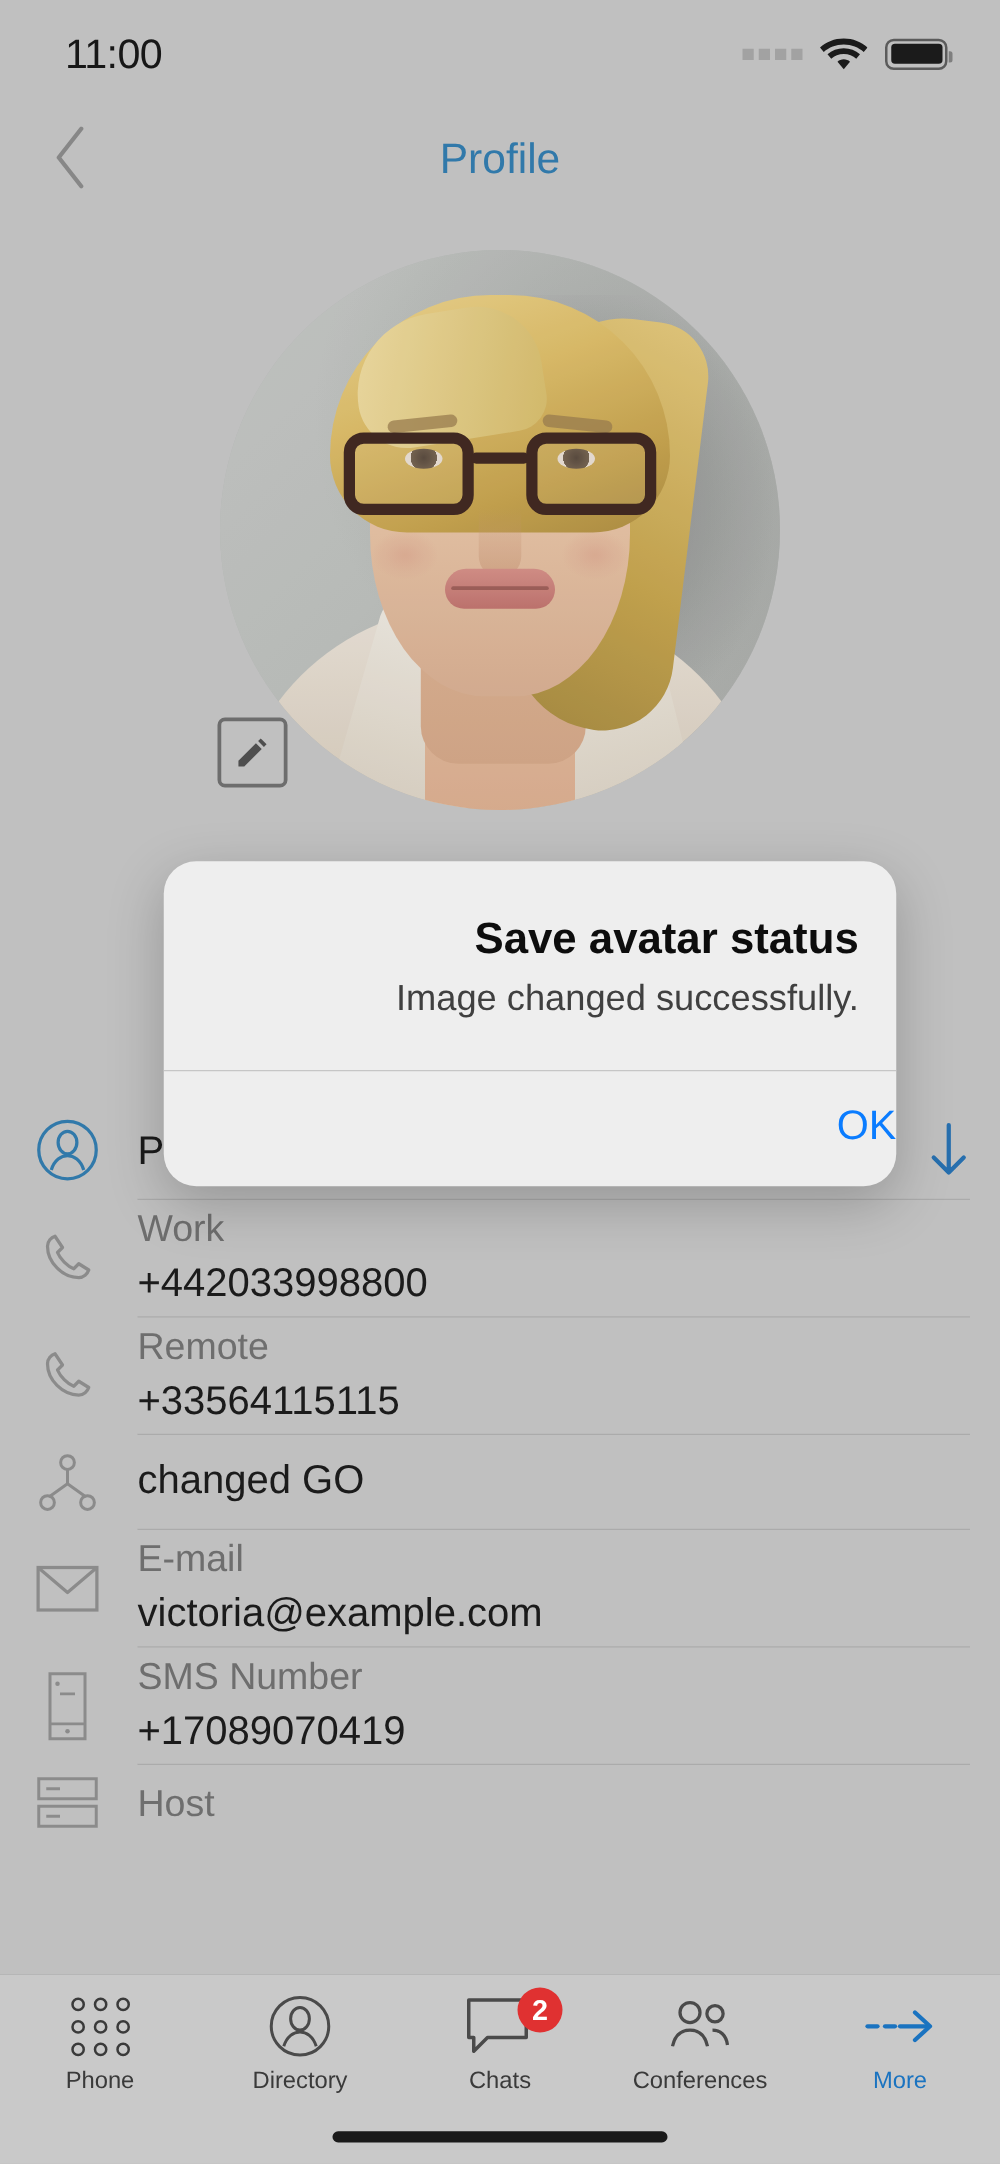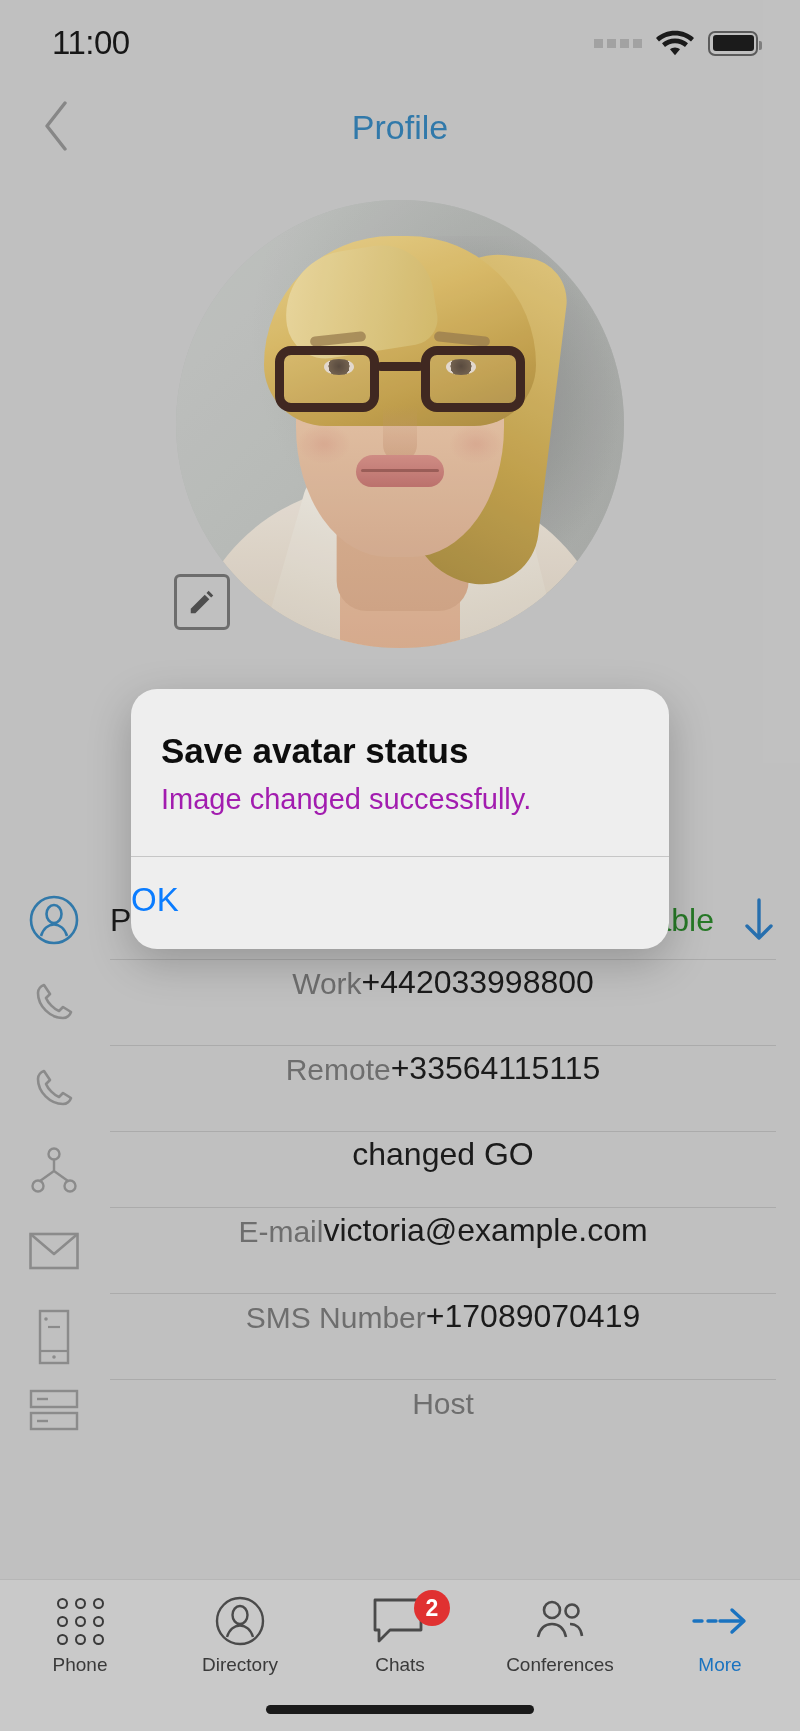--- a/index.html
+++ b/index.html
@@ -211,21 +211,21 @@
   }
 
   
   .fields {
     position: absolute; top: 880px; left: 0; width: 800px;
   }
   .field {
     position: relative;
     min-height: 86px;
     padding: 0 24px 0 110px;
-    display: flex; flex-direction: row; justify-content: center;
+    display: flex; flex-direction: column; justify-content: center;
   }
   .field .f-icon {
     position: absolute; left: 26px; top: 50%;
     transform: translateY(-50%);
     width: 56px; height: 56px;
     display: flex; align-items: center; justify-content: center;
   }
   .f-label {
     font-size: 30px; color: #6e6e6e; line-height: 40px; padding-top: 4px;
   }
@@ -247,33 +247,33 @@
   .presence-caret { display: flex; align-items: center; }
 
   
   .dialog-scrim {
     position: absolute; inset: 0;
     background: rgba(120,120,120,.10);
   }
   .dialog {
     position: absolute;
     left: 131px; top: 689px;
-    width: 538px;
+    width: 586px;
     background: #eeeeee;
     border-radius: 26px;
     box-shadow: 0 14px 44px rgba(0,0,0,.22);
     overflow: hidden;
-    text-align: left;
+    text-align: right;
   }
   .dialog-title {
     font-size: 35px; font-weight: 700; color: #0d0d0d;
     padding: 42px 30px 4px;
   }
   .dialog-msg {
-    font-size: 29px; color: #a21caf;
+    font-size: 29px; color: #404040;
     padding: 8px 30px 40px;
   }
   .dialog-sep { height: 1px; background: #c6c6c6; }
   .dialog-ok {
     font-size: 33px; color: #0a7cff;
     padding: 24px 0 30px;
   }
 
   
   .tabbar {

